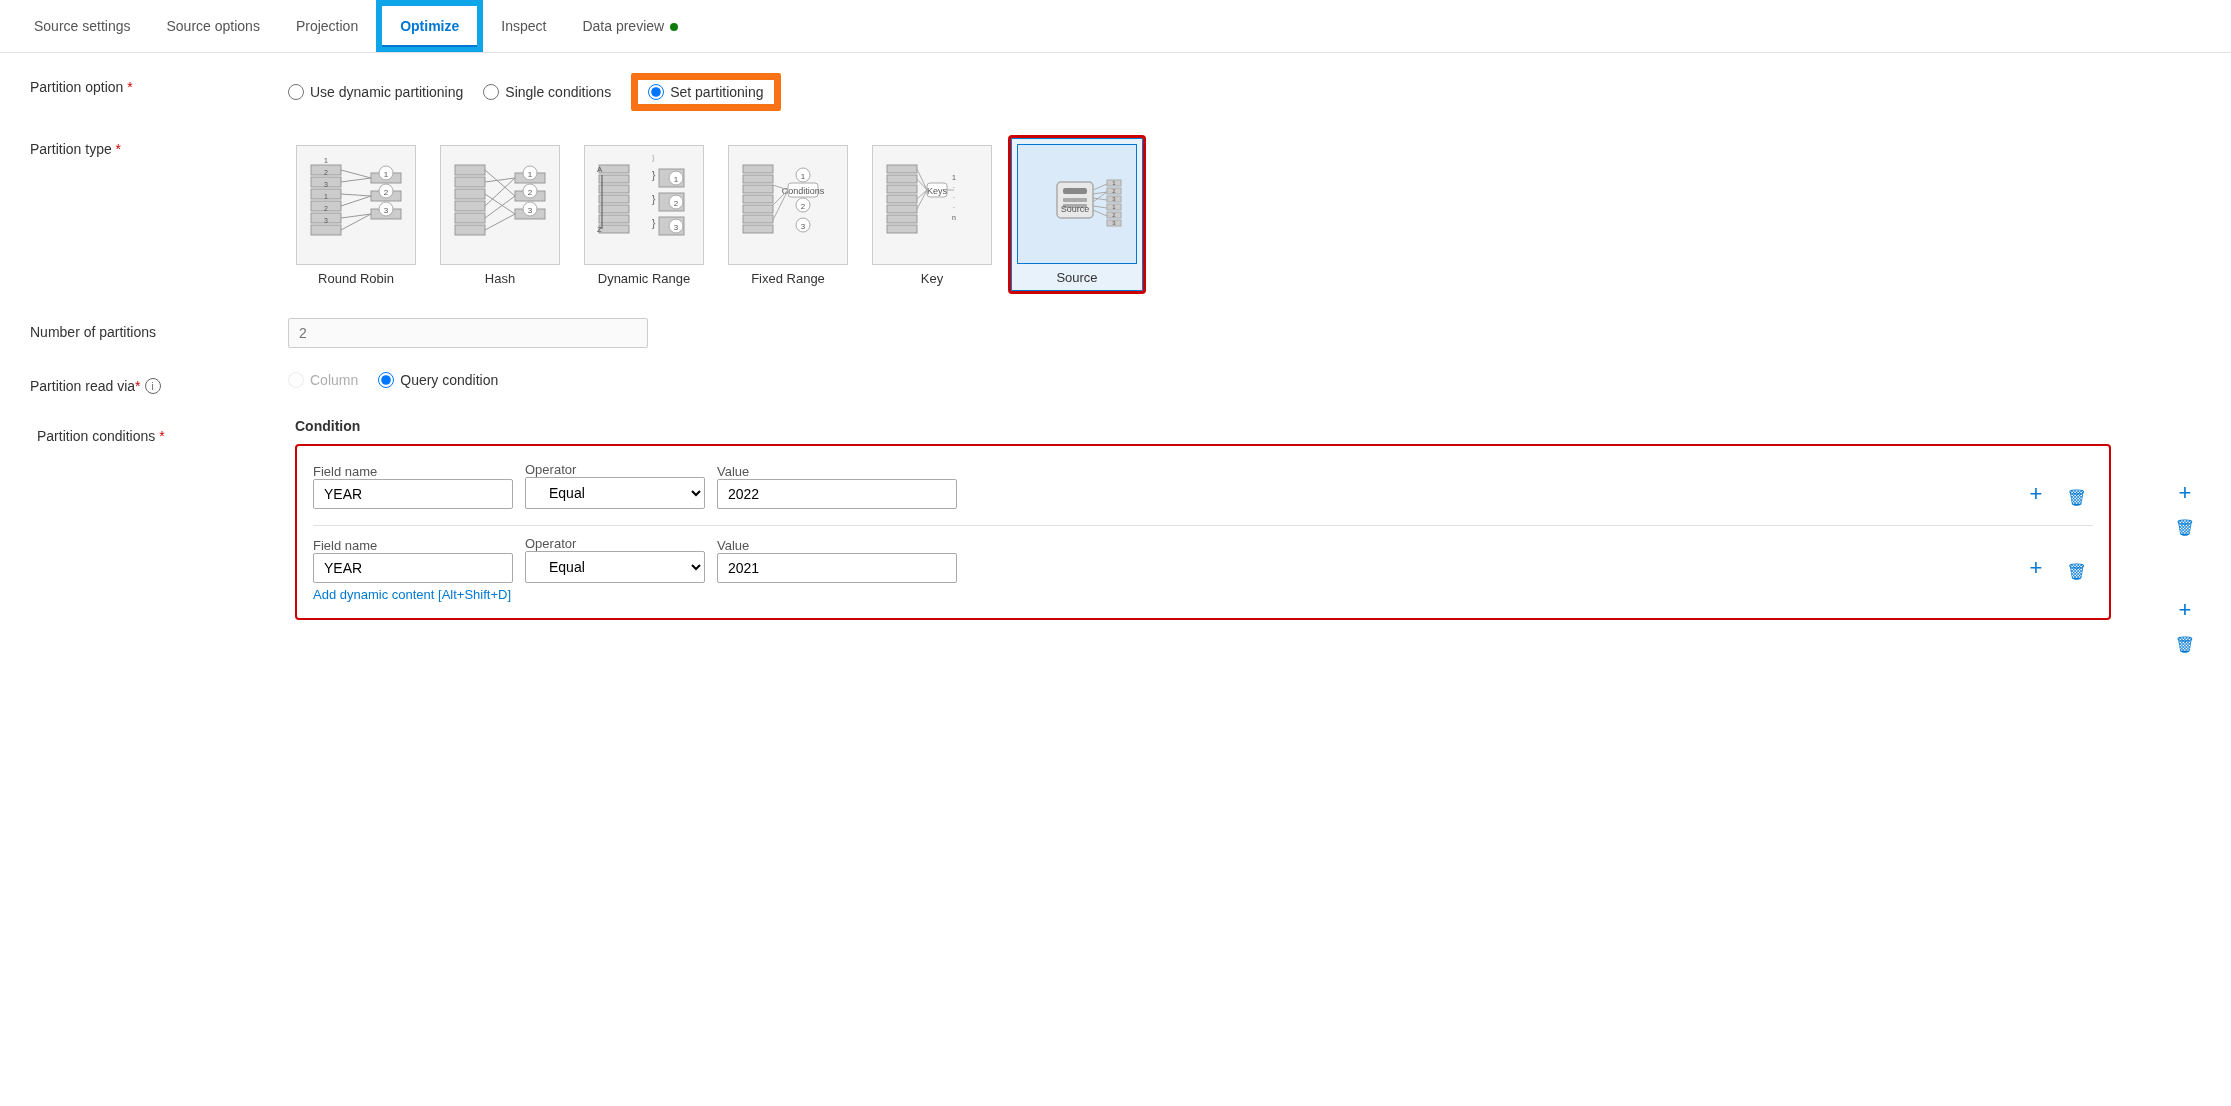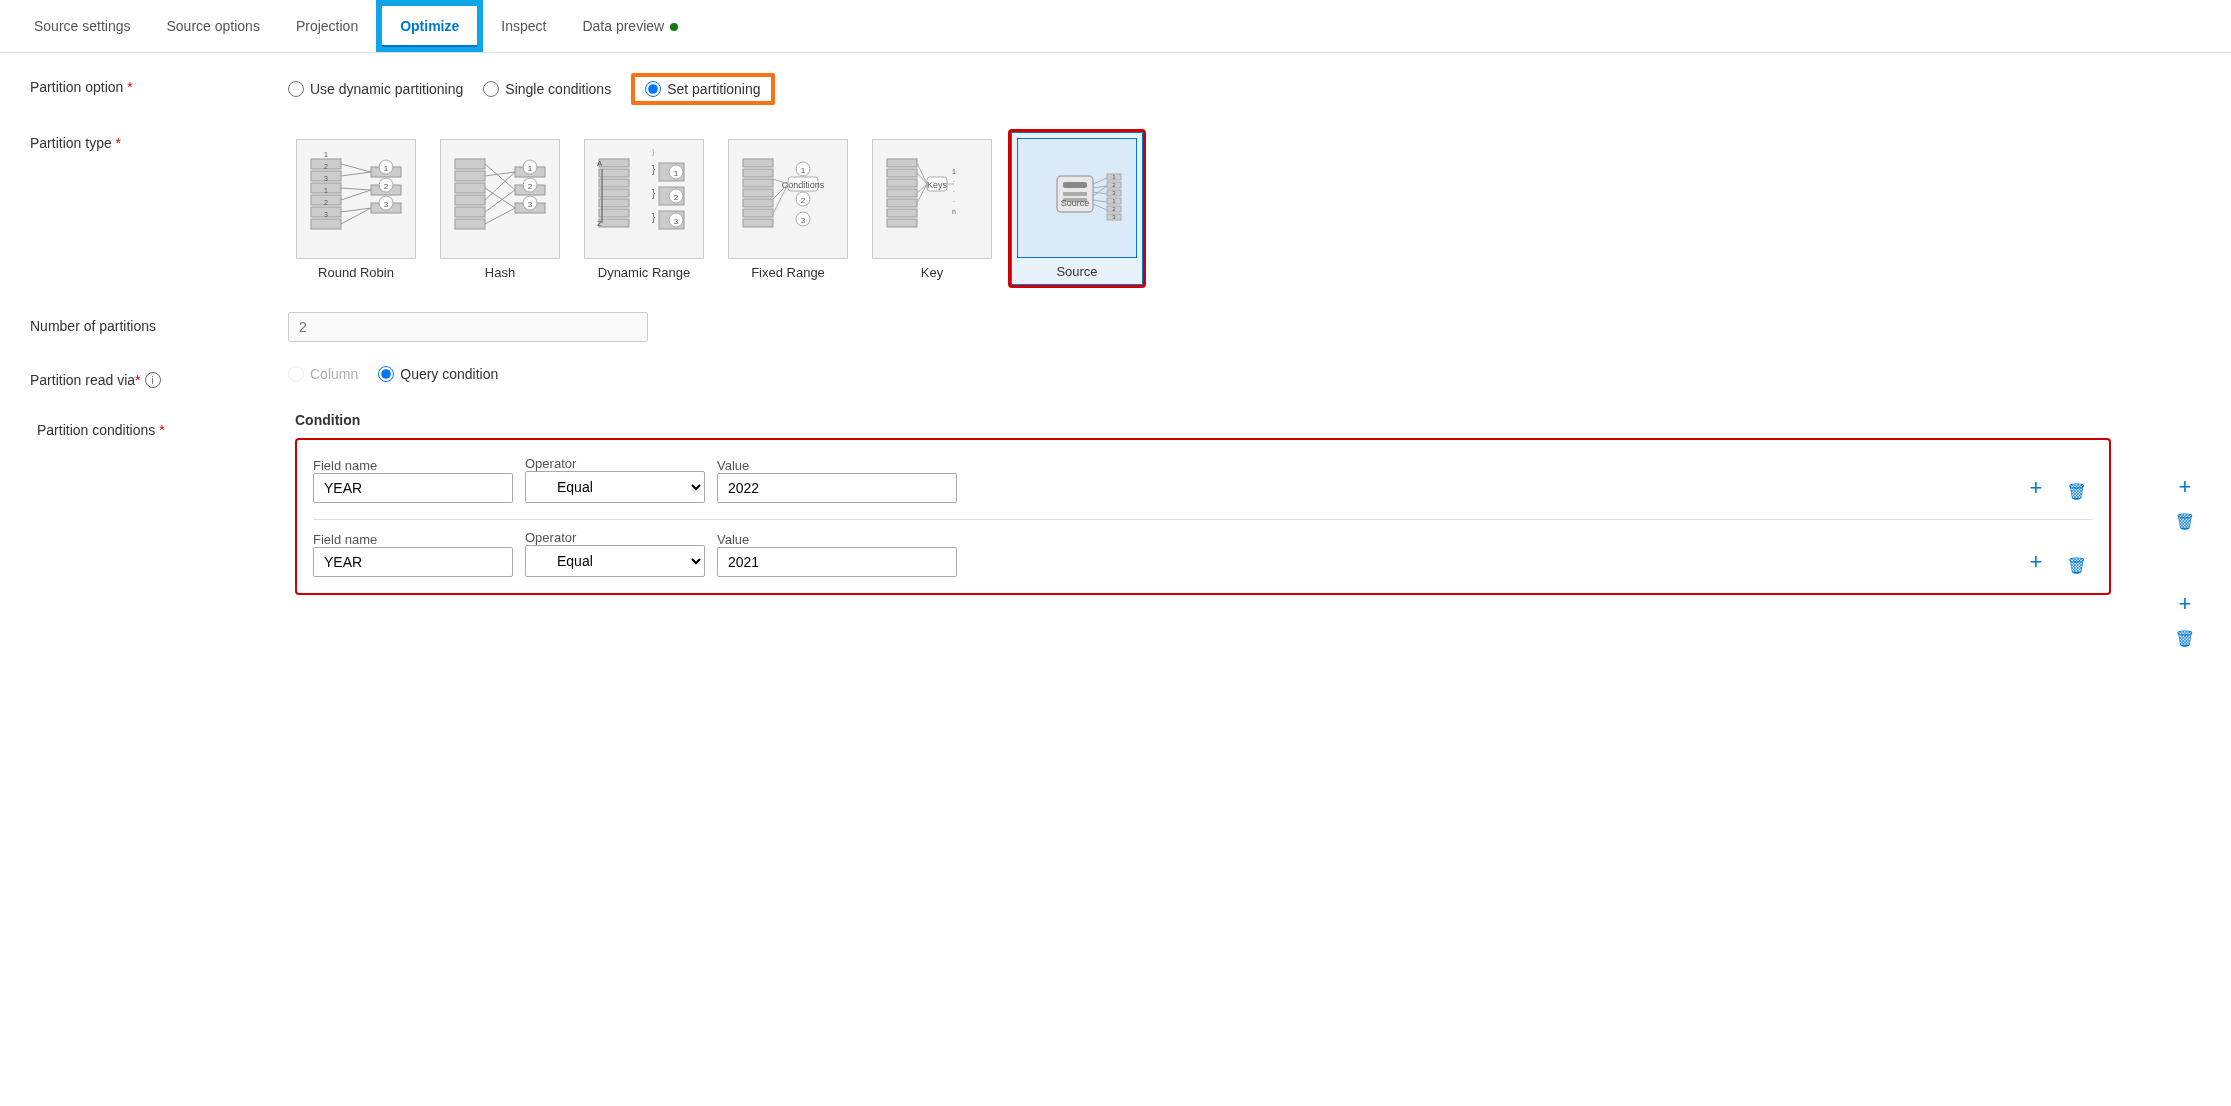--- a/index.html
+++ b/index.html
@@ -84,21 +84,21 @@
       gap: 6px;
       cursor: pointer;
       font-size: 14px;
     }
     .radio-option input[type="radio"] {
       width: 16px;
       height: 16px;
       cursor: pointer;
     }
     .radio-outlined {
-      border: 4px solid #f97316;
+      border: 7px solid #f97316;
       padding: 4px 10px;
       border-radius: 2px;
     }
 
     
     .partition-types {
       display: flex;
       gap: 8px;
       align-items: flex-end;
     }
@@ -196,21 +196,21 @@
     .val-col { width: 240px; }
     .condition-input {
       padding: 6px 10px;
       border: 1px solid #aaa;
       border-radius: 2px;
       font-size: 14px;
     }
     .field-input { width: 200px; }
     .op-select {
       width: 180px;
-      padding: 6px 27px;
+      padding: 6px 19px;
       border: 1px solid #aaa;
       border-radius: 2px;
       font-size: 14px;
       background: #fff;
       cursor: pointer;
     }
     .val-input { width: 240px; }
     .icon-btn {
       background: none;
       border: none;
@@ -565,20 +565,21 @@
               </select>
             </div>
             <div>
               <div class="condition-header val-col">Value</div>
               <input type="text" class="condition-input val-input" value="2021" style="">
             </div>
             <div style="flex:1;"></div>
             <button class="icon-btn" title="Add row" style="font-size:22px; color:#0078d4;">+</button>
             <button class="icon-btn" title="Delete row" style="font-size:16px; color:#0078d4;">🗑</button>
           </div>
+          <a class="add-dynamic" href="#">Add dynamic content [Alt+Shift+D]</a>
         </div>
 
       </div>
     </div>
 
     <div class="outer-actions" style="padding-top:60px; padding-left:8px;">
       <button class="icon-btn" style="font-size:22px; color:#0078d4;">+</button>
       <button class="icon-btn" style="font-size:16px; color:#0078d4;">🗑</button>
       <div style="height:40px;"></div>
       <button class="icon-btn" style="font-size:22px; color:#0078d4;">+</button>

